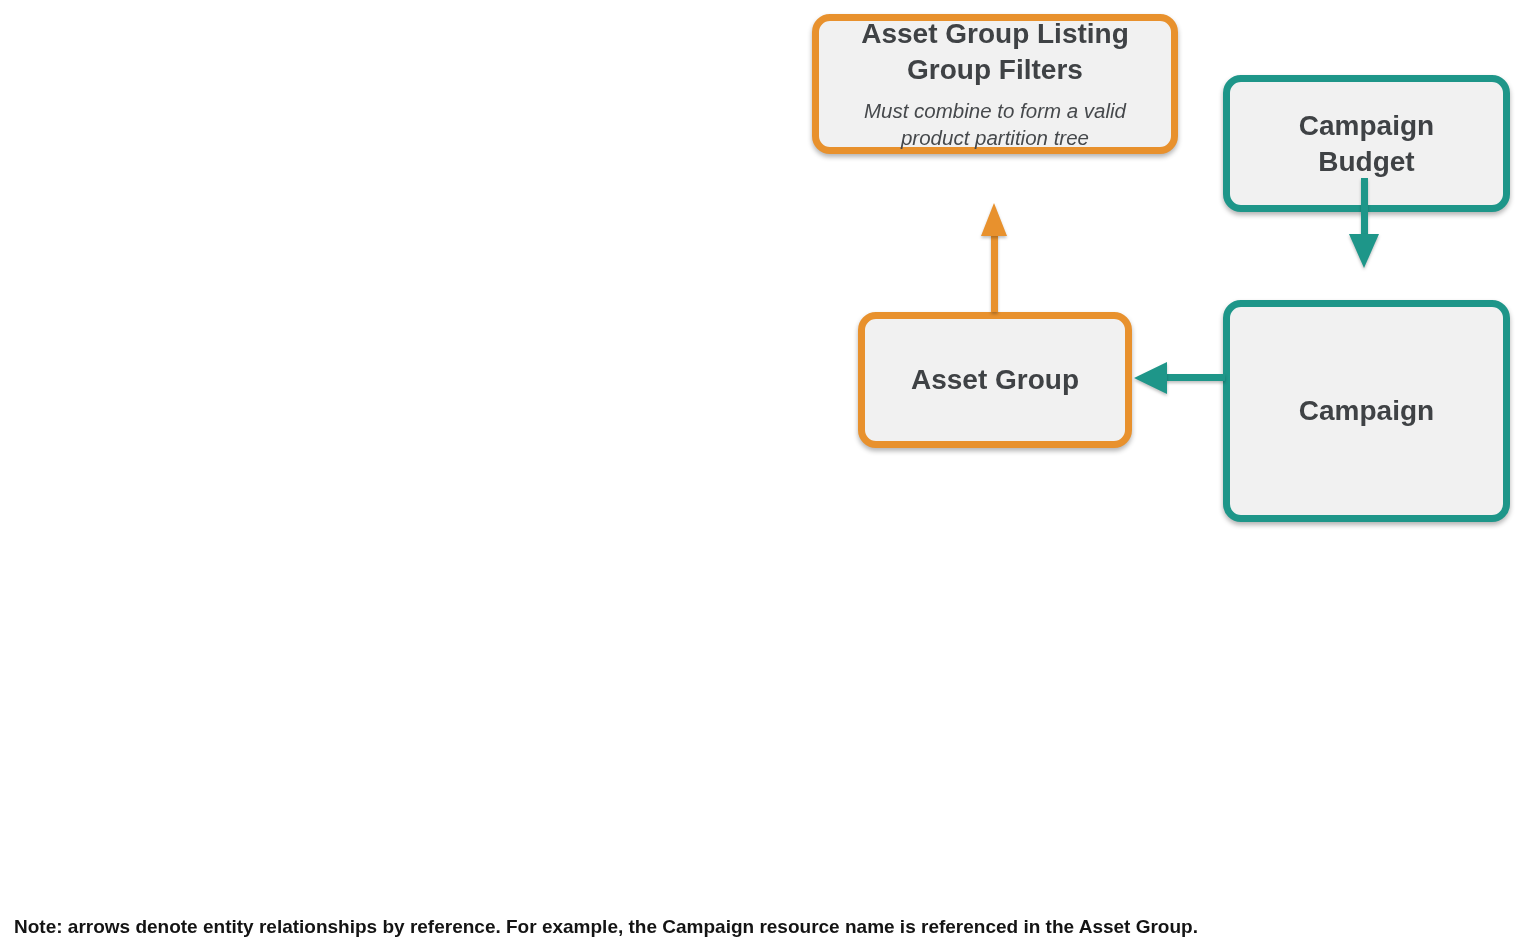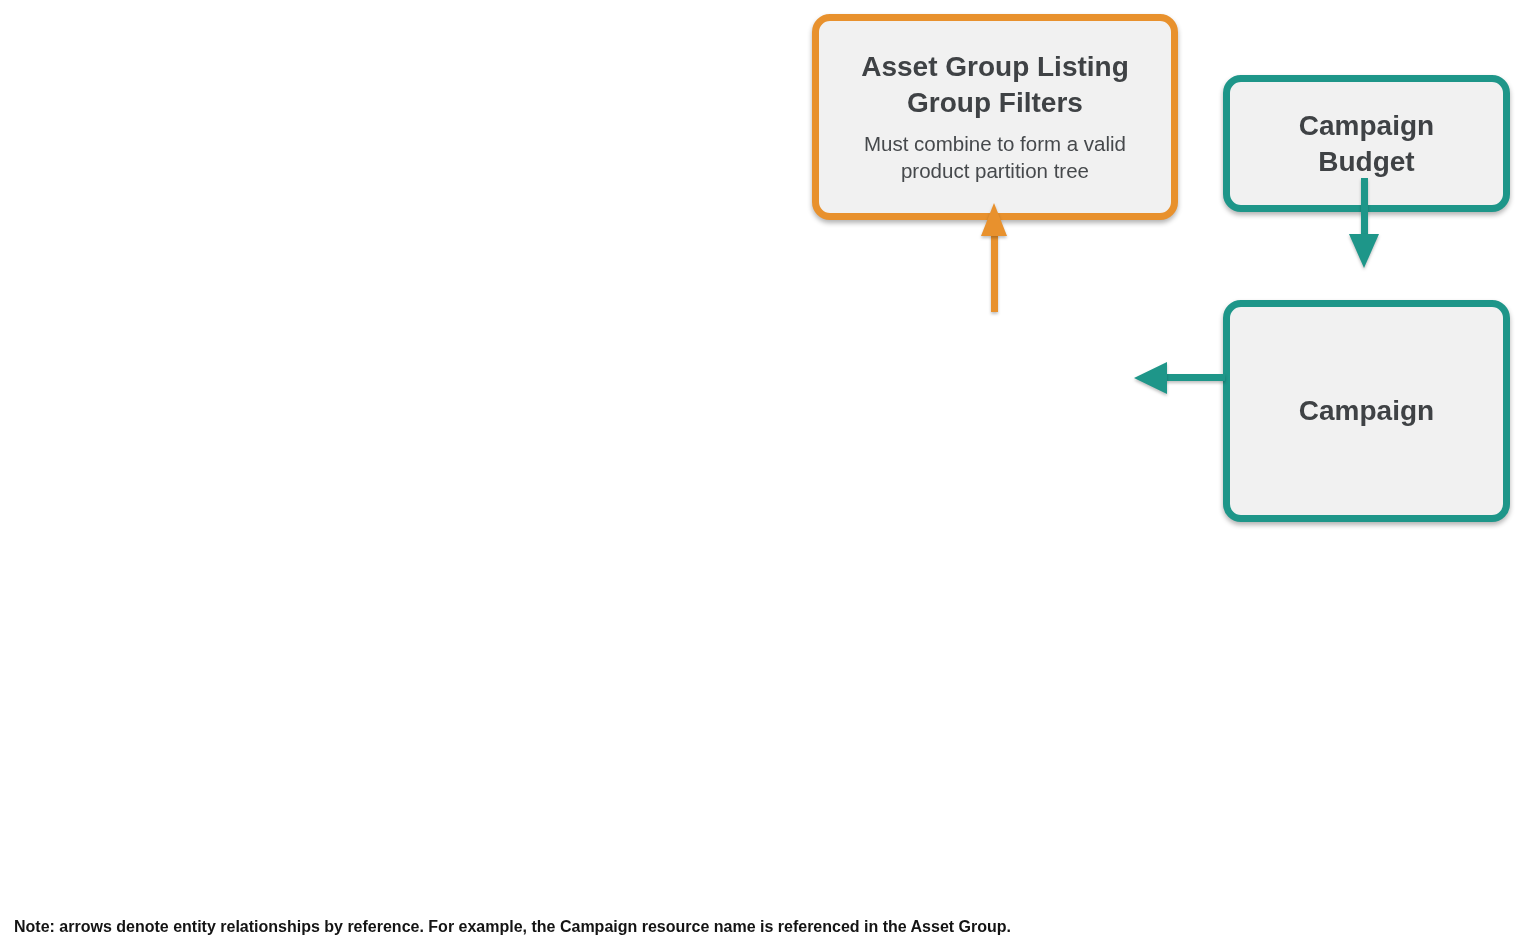--- a/index.html
+++ b/index.html
@@ -36,20 +36,21 @@
     line-height: 1.27;
     color: var(--title-text, #3F4245);
     white-space: pre-line;
   }
   .node-subtitle {
     font-size: 20.5px;
     line-height: 1.34;
     color: var(--body-text, #46494C);
     white-space: pre-line;
     margin-top: 9px;
+    font-style: italic;
   }
   .arrow-line, .arrow-head {
     position: absolute;
     filter: drop-shadow(0 2px 1.5px rgba(0,0,0,0.25));
   }
   .arrow-line.v { width: 7px; }
   .arrow-line.h { height: 7px; }
   .arrow-line.orange { background: var(--orange, #E8912D); }
   .arrow-line.teal   { background: var(--teal, #1E9689); }
   .arrow-head {
@@ -69,43 +70,46 @@
   .arrow-head.left.teal {
     border-top: 16px solid transparent;
     border-bottom: 16px solid transparent;
     border-right: 33px solid var(--teal, #1E9689);
   }
   .note {
     position: absolute;
     left: 14px;
     top: 914px;
     font-weight: 700;
-    font-size: 16px;
+    font-size: 19px;
     line-height: 26px;
     color: var(--note-text, #141414);
     white-space: nowrap;
   }
 </style>
 </head>
 <body>
 
 <div class="canvas">
 
-  <div class="node accent-orange" style="left:812px; top:14px; width:366px; height:206px;">
+  <div class="node accent-orange" style="left:812px; top:14px; width:366px; height:140px;">
     <div class="node-title">Asset Group Listing
 Group Filters</div>
     <div class="node-subtitle">Must combine to form a valid
 product partition tree</div>
   </div>
 
   <div class="node accent-teal" style="left:1223px; top:43px; width:287px; height:137px;">
     <div class="node-title">Campaign
 Budget</div>
   </div>
 
+  <div class="node accent-orange" style="left:858px; top:312px; width:274px; height:136px;">
+    <div class="node-title">Asset Group</div>
+  </div>
 
   <div class="node accent-teal" style="left:1223px; top:268px; width:287px; height:222px;">
     <div class="node-title">Campaign</div>
   </div>
 
   <div>
     <div class="arrow-line v orange" style="left:991px; top:234px; height:78px;"></div>
     <div class="arrow-head up orange" style="left:981px; top:203px;"></div>
   </div>
 

